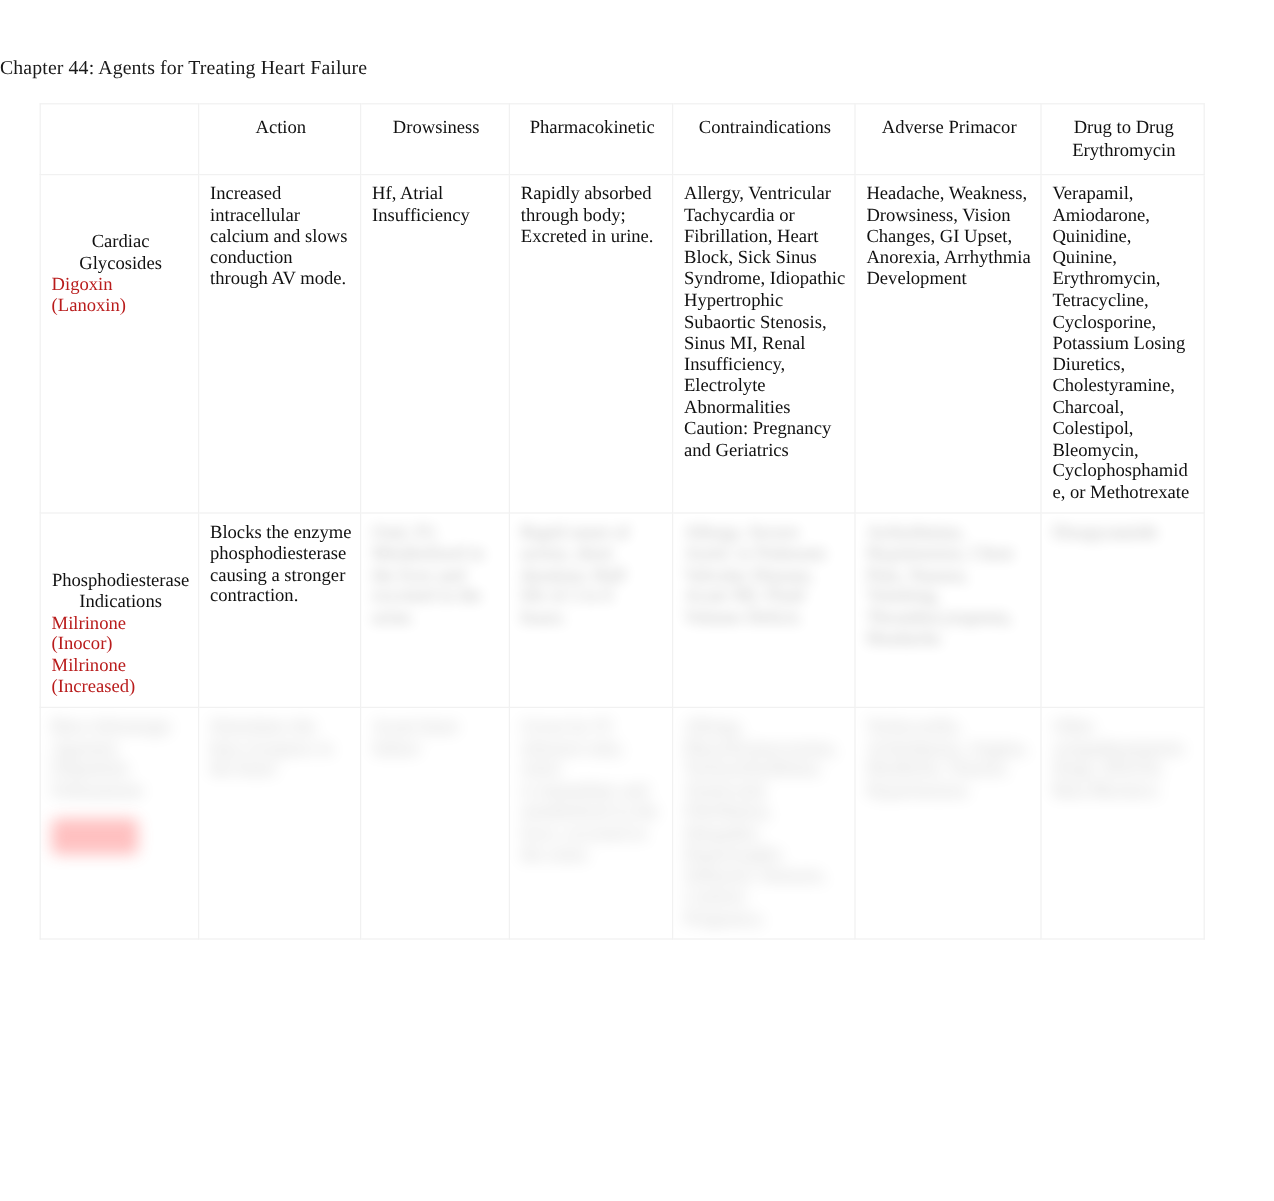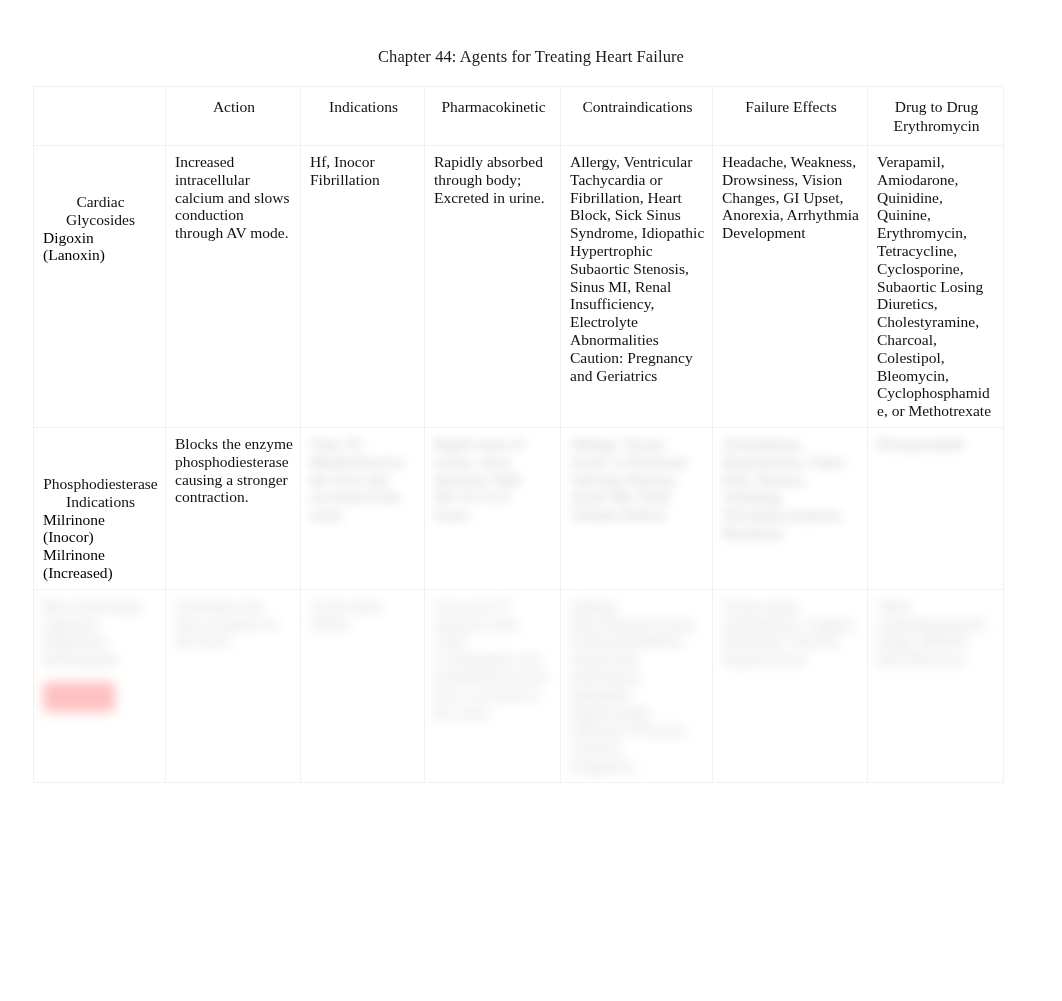--- a/index.html
+++ b/index.html
@@ -23,21 +23,20 @@
     width: 1062px;
     height: 1001px;
   }
 
   
   .doc-title {
     position: absolute;
     left: 0;
     top: 47px;
     width: 1062px;
-    text-align: center;
     font-size: 16.5px;
     line-height: 20px;
     color: #1a1a1a;
     letter-spacing: 0.1px;
   }
 
   
   .table-wrap {
     position: absolute;
     left: 33px;
@@ -88,21 +87,21 @@
   col.c5 { width: 155px; }
   col.c6 { width: 136px; }
 
   
   tr.r1 td { height: 250px; }
   tr.r2 td { height: 142px; }
   tr.r3 td { height: 178px; }
 
   
   .drug {
-    color: #000000;
+    color: #b91c1c;
     display: block;
   }
 
   .center-line {
     display: block;
     text-align: center;
     margin-top: 40px;
   }
 
   
@@ -149,47 +148,47 @@
       <tbody>
 
         <tr class="head">
           <td>
             <span class="hdr"></span>
           </td>
           <td>
             <span class="hdr">Action</span>
           </td>
           <td>
-            <span class="hdr">Indications</span>
+            <span class="hdr">Drowsiness</span>
           </td>
           <td>
             <span class="hdr">Pharmacokinetic</span>
           </td>
           <td>
             <span class="hdr">Contraindications</span>
           </td>
           <td>
-            <span class="hdr">Failure Effects</span>
+            <span class="hdr">Adverse Primacor</span>
           </td>
           <td>
             <span class="hdr">Drug to Drug Erythromycin</span>
           </td>
         </tr>
 
         <tr class="r1">
           <td>
             <span class="center-line">Cardiac Glycosides</span>
             <span class="drug">Digoxin (Lanoxin)</span>
           </td>
           <td>Increased intracellular calcium and slows conduction through AV mode.</td>
-          <td>Hf, Inocor Fibrillation</td>
+          <td>Hf, Atrial Insufficiency</td>
           <td>Rapidly absorbed through body; Excreted in urine.</td>
           <td>Allergy, Ventricular Tachycardia or Fibrillation, Heart Block, Sick Sinus Syndrome, Idiopathic Hypertrophic Subaortic Stenosis, Sinus MI, Renal Insufficiency, Electrolyte Abnormalities Caution: Pregnancy and Geriatrics</td>
           <td>Headache, Weakness, Drowsiness, Vision Changes, GI Upset, Anorexia, Arrhythmia Development</td>
-          <td>Verapamil, Amiodarone, Quinidine, Quinine, Erythromycin, Tetracycline, Cyclosporine, Subaortic Losing Diuretics, Cholestyramine, Charcoal, Colestipol, Bleomycin, Cyclophosphamide, or Methotrexate</td>
+          <td>Verapamil, Amiodarone, Quinidine, Quinine, Erythromycin, Tetracycline, Cyclosporine, Potassium Losing Diuretics, Cholestyramine, Charcoal, Colestipol, Bleomycin, Cyclophosphamide, or Methotrexate</td>
         </tr>
 
         <tr class="r2">
           <td>
             <span class="center-line">Phosphodiesterase Indications</span>
             <span class="drug">Milrinone (Inocor)</span>
             <span class="drug">Milrinone (Increased)</span>
           </td>
           <td>Blocks the enzyme phosphodiesterase causing a stronger contraction.</td>
           <td>

